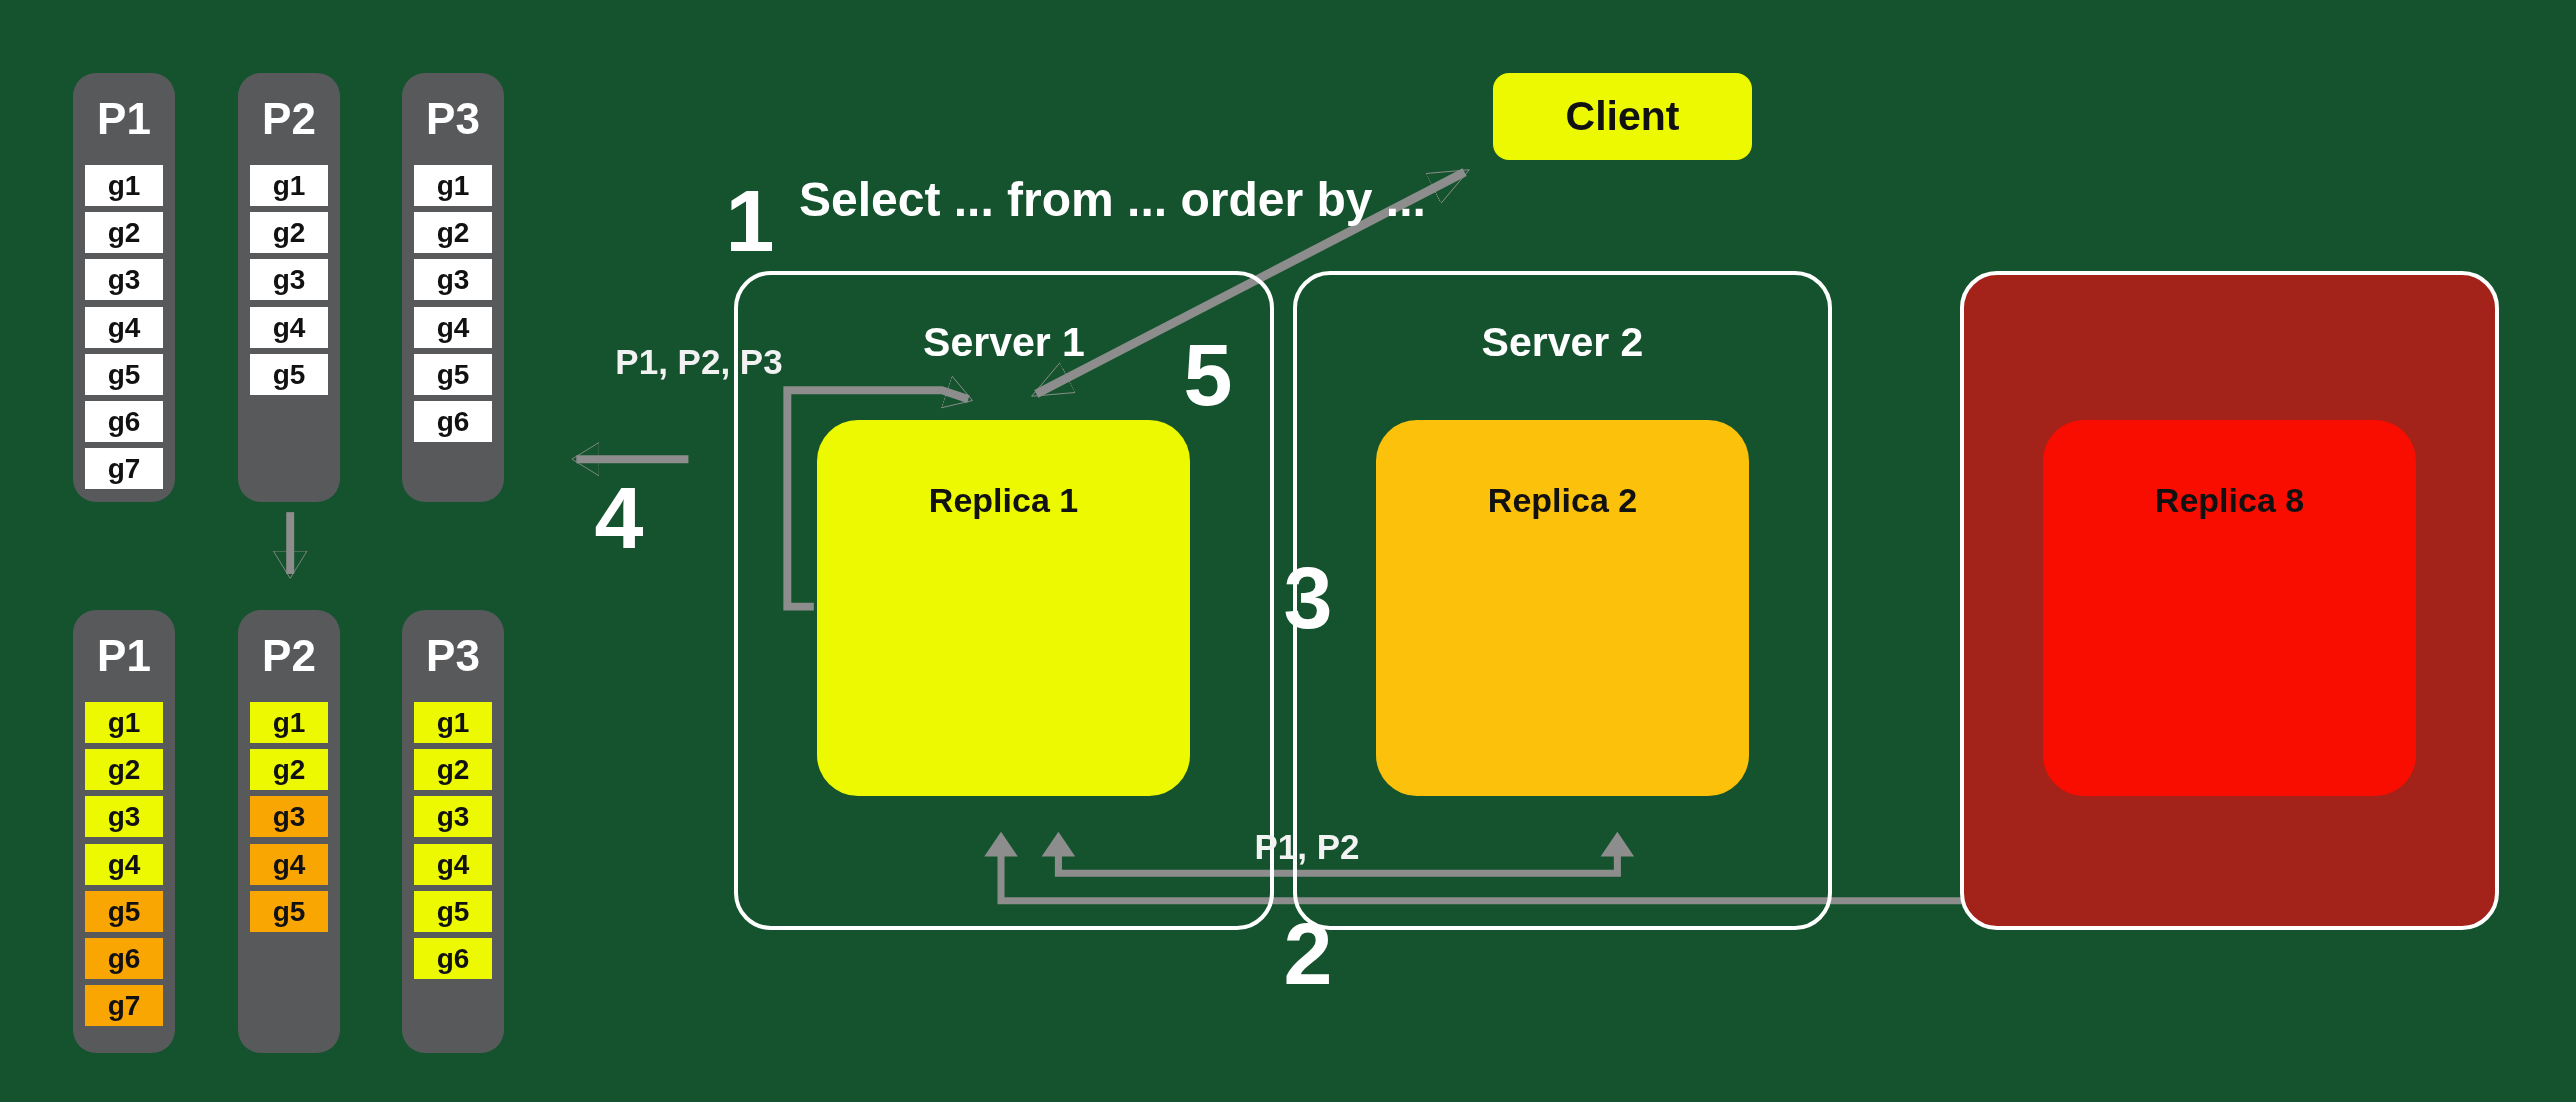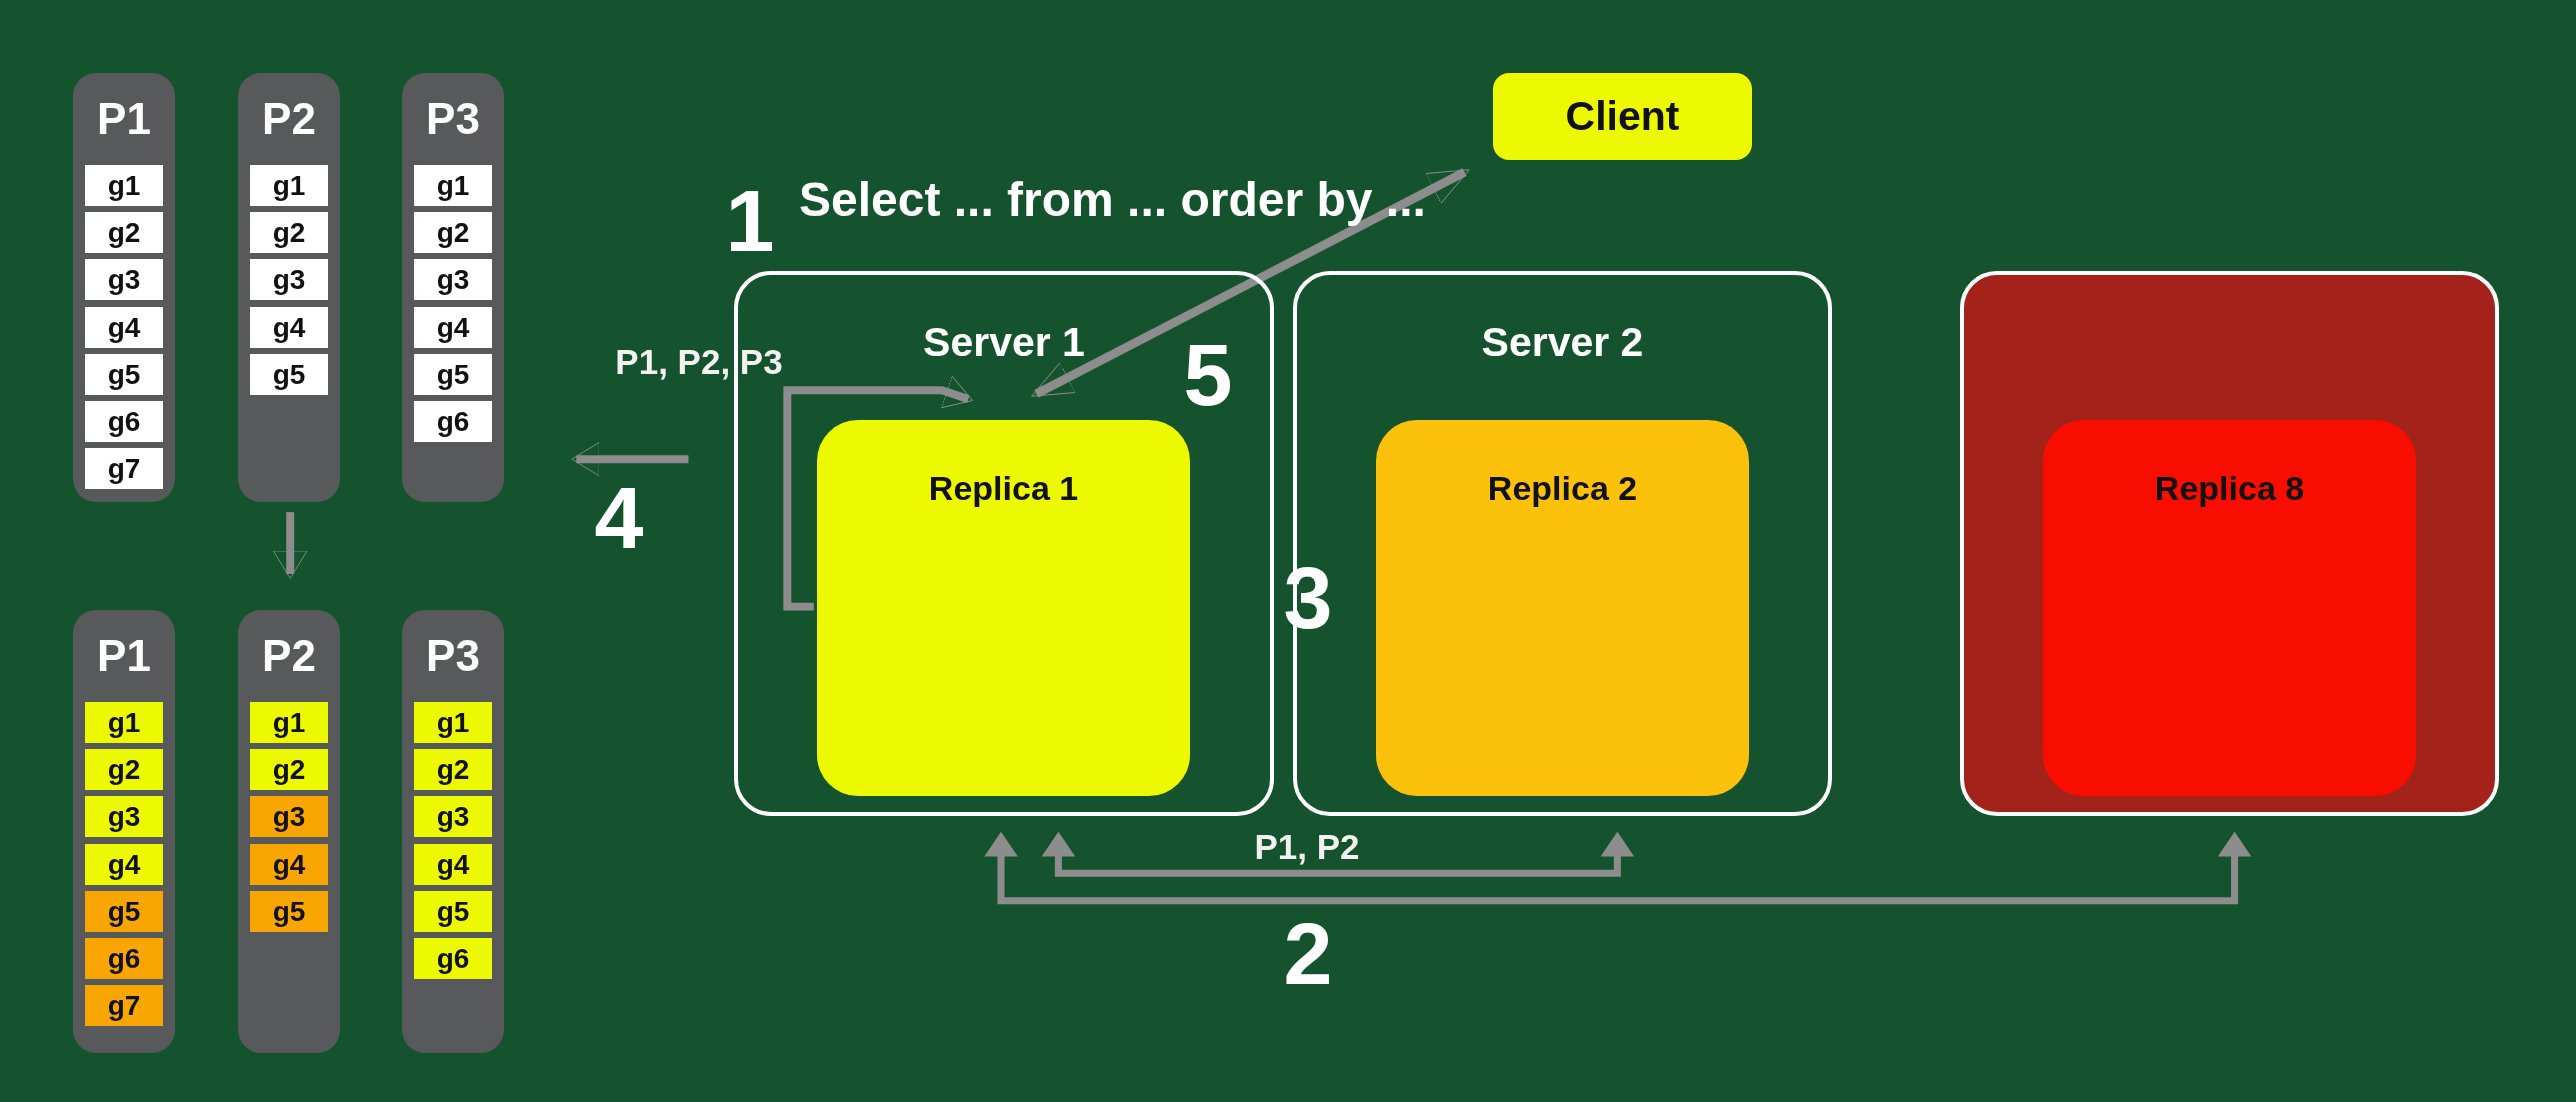--- a/index.html
+++ b/index.html
@@ -31,35 +31,35 @@
     margin:0 12.4px 6.2px 12.4px;
     display:flex;align-items:center;justify-content:center;
     color:#111111;font-size:28px;font-weight:700;
     line-height:41px;
   }
   .tone-white{background:#ffffff;}
   .tone-yellow{background:#ecf900;}
   .tone-orange{background:#f9a602;}
   
   .server{
-    position:absolute;top:271px;height:545px;
+    position:absolute;top:271px;height:659px;
     border:4.4px solid #ffffff;border-radius:37px;
     box-sizing:border-box;
   }
   .server-label{
     margin-top:44px;text-align:center;
     color:#ffffff;font-size:41px;font-weight:700;
   }
   .replica{
     position:absolute;top:145px;left:79px;
     width:373px;height:376px;border-radius:41px;
   }
   .replica-label{
     padding-top:49px;text-align:center;
-    color:#111111;font-size:34px;font-weight:700;
+    color:#111111;font-size:34px;font-weight:700;margin-top:12px;
   }
   #server-1{left:734px;width:540px;background:transparent;}
   #server-2{left:1293px;width:539px;background:transparent;}
   #server-3{left:1960px;width:539px;background:#a3221a;}
   #replica-1{background:#ecf900;}
   #replica-2{background:#fcc10a;}
   #replica-3{background:#f90d00;}
   
   .client{
     position:absolute;left:1493px;top:73px;width:259px;height:87px;

